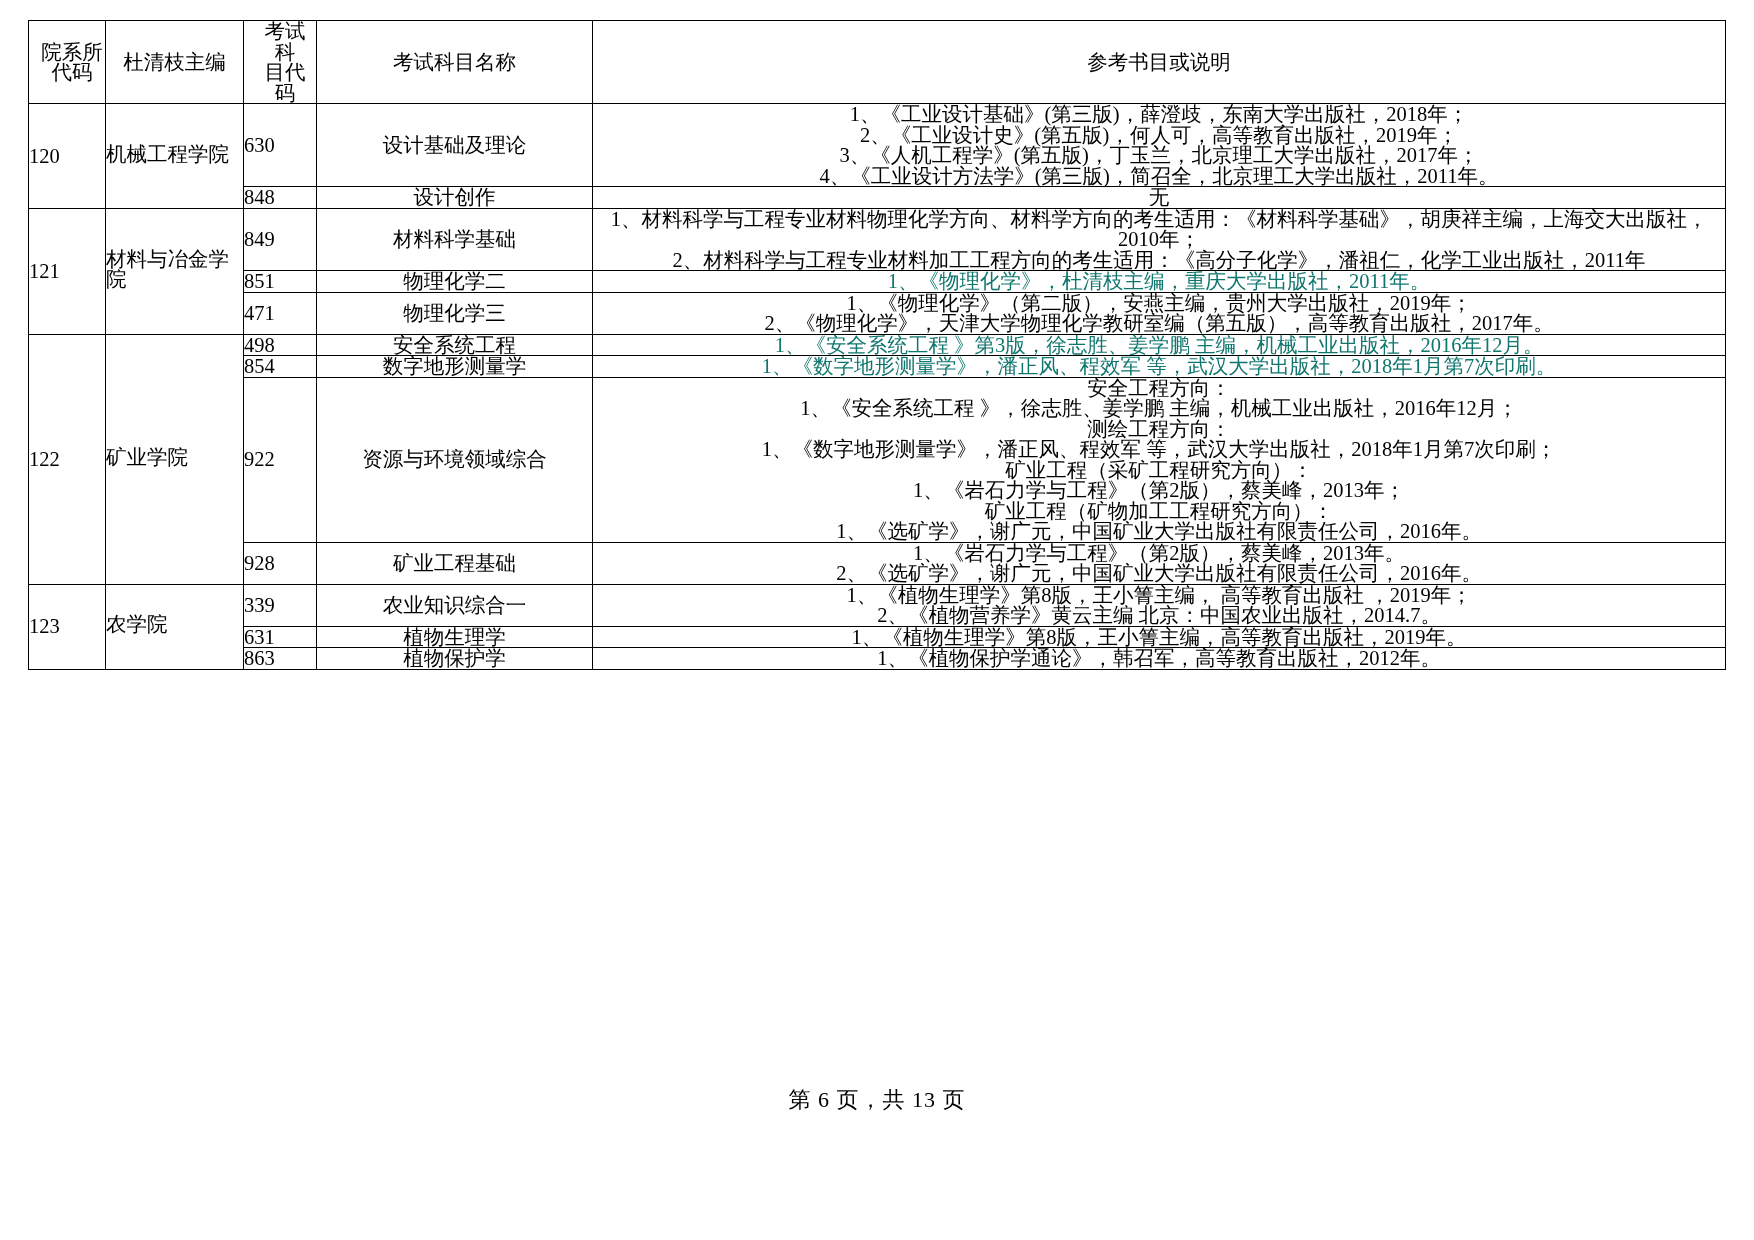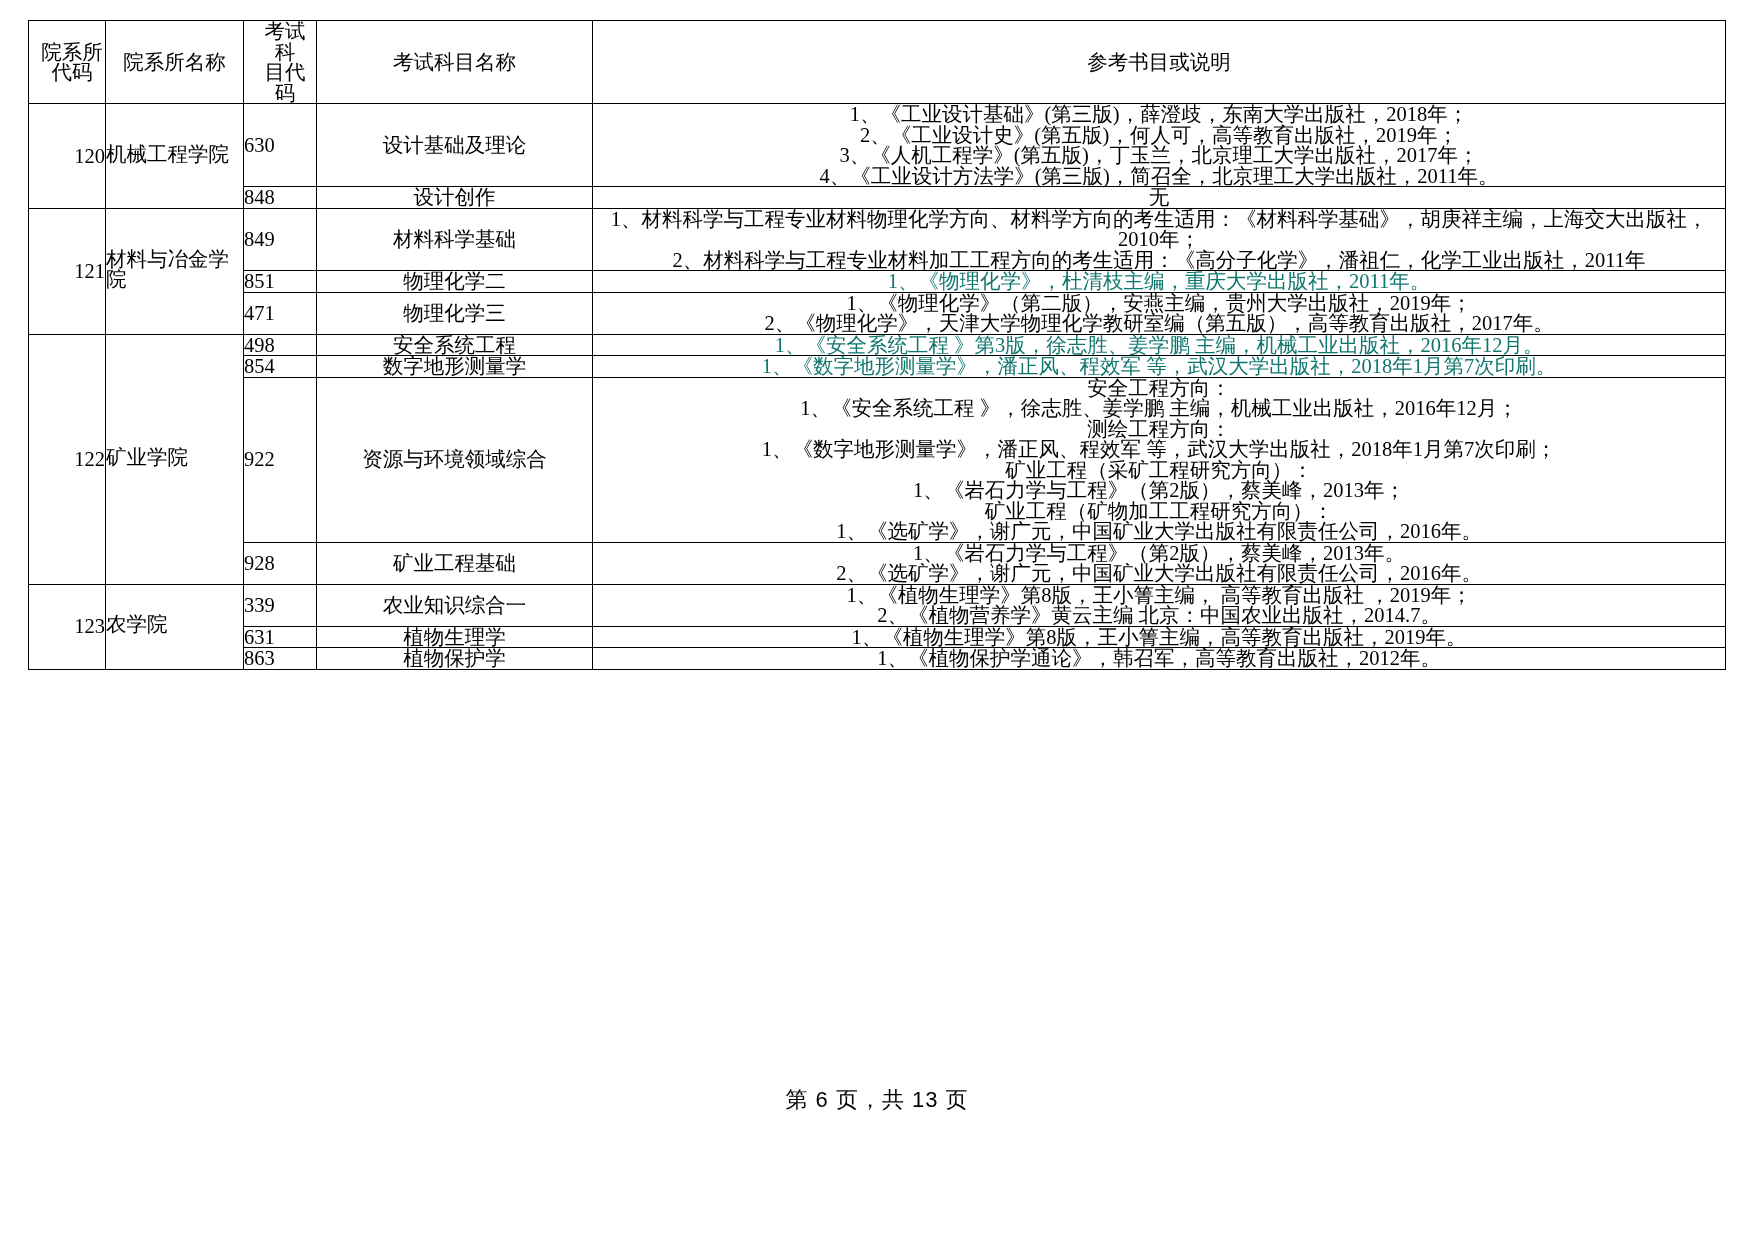--- a/index.html
+++ b/index.html
@@ -53,21 +53,21 @@
     text-align: center;
     font-weight: bold;
     font-size: 21px;
     padding: 10px 4px;
     line-height: 1.22;
   }
   thead td.h-narrow { padding-left: 12px; padding-right: 2px; }
 
   td.cell-dept-code {
     padding-left: 10px;
-    text-align: right;
+    text-align: left;
     font-size: 21px;
   }
   td.cell-dept-name {
     padding-left: 8px;
     padding-right: 4px;
     text-align: left;
     font-size: 21px;
     line-height: 1.3;
     font-family: Liberation Mono, monospace;
   }
@@ -99,21 +99,21 @@
   td.cell-refs.faint { color: #0f766e; }
 
   .footer {
     position: absolute;
     left: 0;
     top: 1085px;
     width: 1754px;
     text-align: center;
     font-size: 22px;
     letter-spacing: 1px;
-    font-family: Liberation Sans, sans-serif;
+    font-family: Liberation Serif, serif;
   }
 </style>
 </head>
 <body>
 
 <div class="page">
 
   <table class="syllabus">
     <colgroup>
       <col class="c-dept-code">
@@ -121,21 +121,21 @@
       <col class="c-subj-code">
       <col class="c-subj-name">
       <col class="c-refs">
     </colgroup>
     <thead>
       <tr>
         <td class="h-narrow">
           <span>院系所</span><br>
           <span>代码</span>
         </td>
-        <td>院系所名称</td>
+        <td>杜清枝主编</td>
         <td class="h-narrow">
           <span>考试科</span><br>
           <span>目代码</span>
         </td>
         <td>考试科目名称</td>
         <td>参考书目或说明</td>
       </tr>
     </thead>
     <tbody id="table-body">
         <tr>

